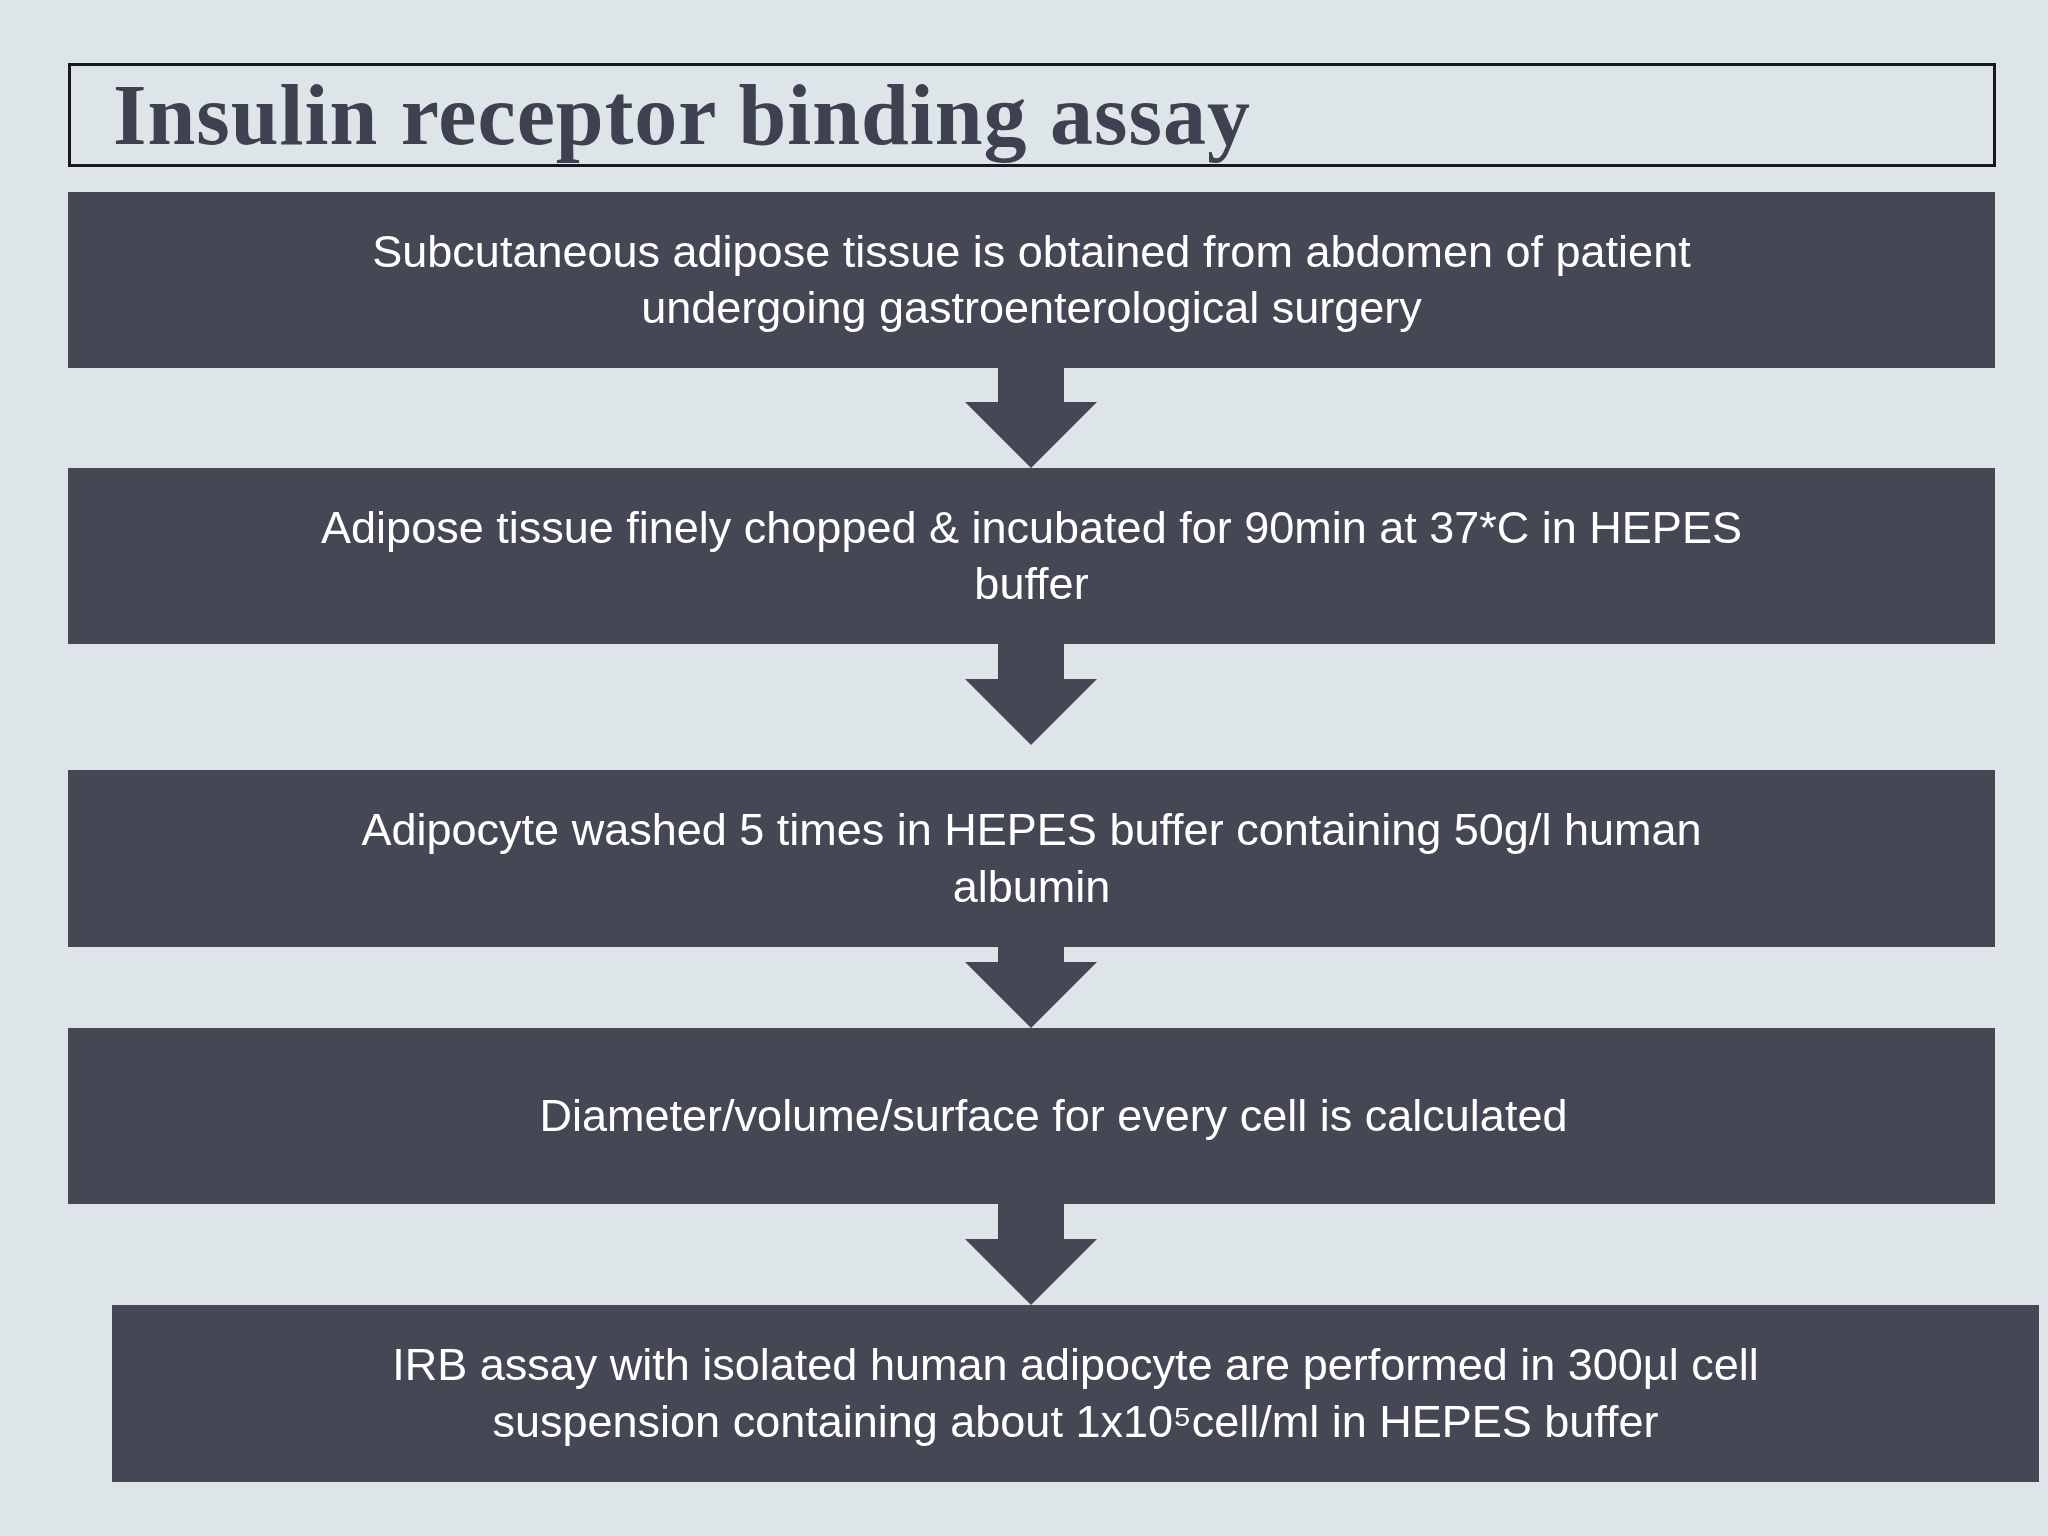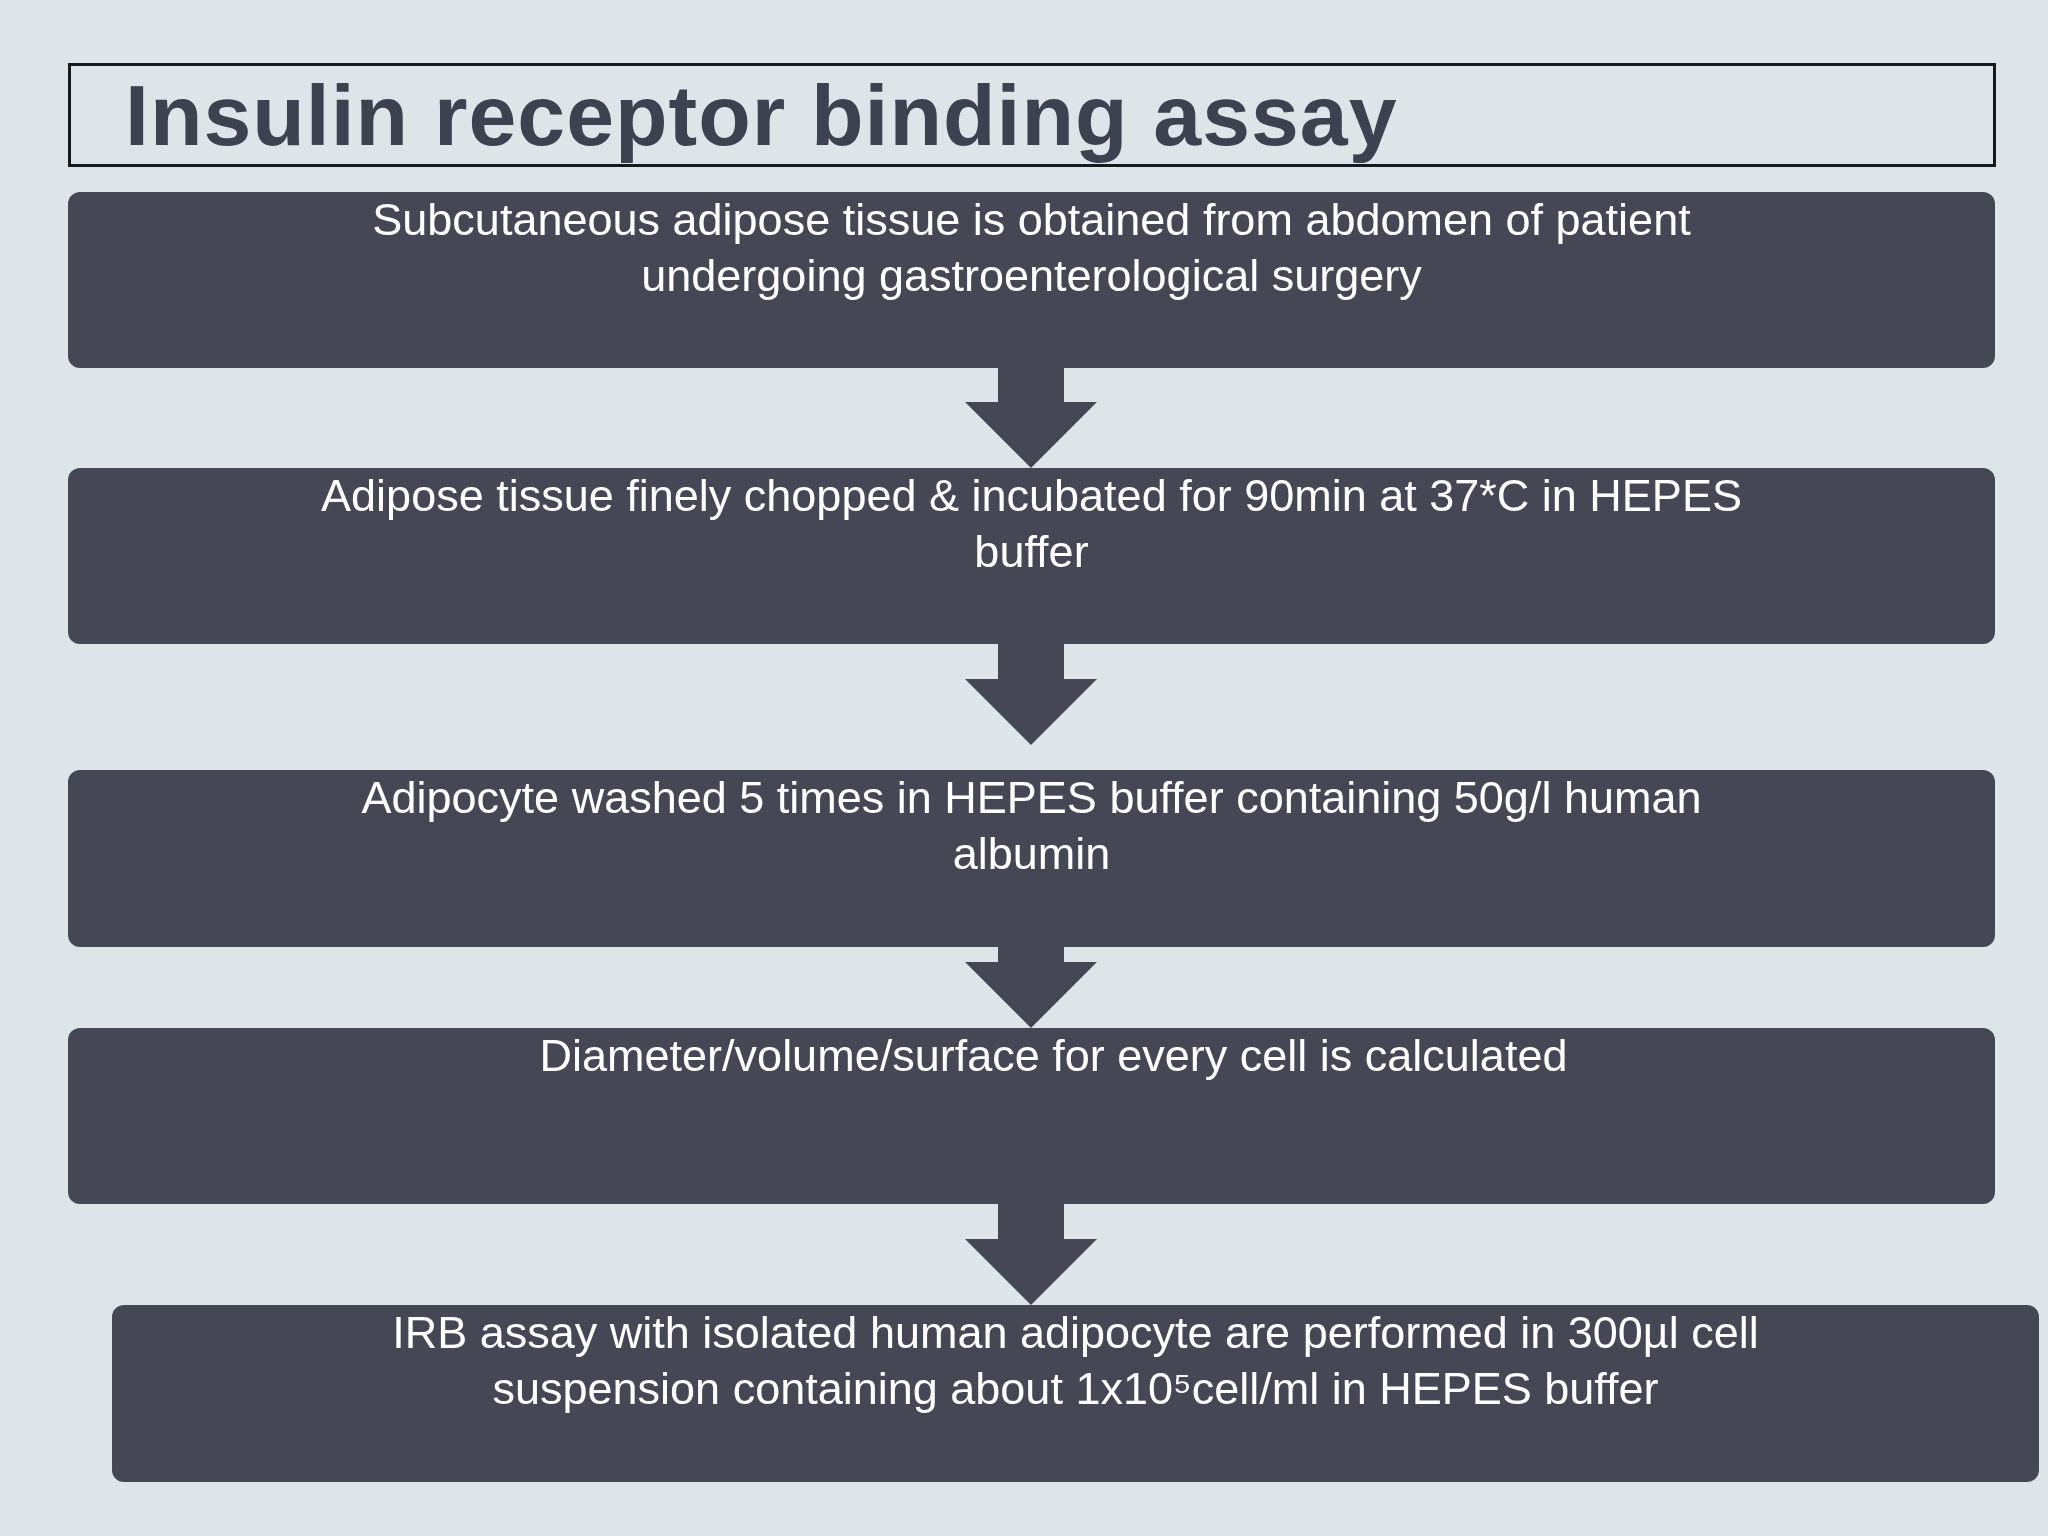--- a/index.html
+++ b/index.html
@@ -25,40 +25,39 @@
     left: 68px;
     top: 63px;
     width: 1928px;
     height: 104px;
     box-sizing: border-box;
     border: 3px solid var(--title-border, #171920);
     display: flex;
     align-items: center;
   }
   .title {
-    margin: 16px;
+    margin: 4px;
     padding-left: 38px;
-    font-family: Liberation Sans, sans-serif;
+    font-family: Liberation Serif, serif;
     font-weight: 700;
     font-size: 86px;
     line-height: 1;
     color: var(--title-text, #3e4150);
     letter-spacing: 1px;
     white-space: nowrap;
   }
   .step {
     position: absolute;
     left: 68px;
     width: 1927px;
     box-sizing: border-box;
     background: var(--box-fill, #454754);
     display: flex;
-    align-items: flex-start;
+    align-items: center;
     justify-content: center;
-    border-radius: 12px;
   }
   .step-text {
     margin: 0;
     padding: 0 30px;
     color: var(--box-text, #ffffff);
     font-size: 45px;
     line-height: 1.25;
     text-align: center;
     white-space: pre-line;
   }

